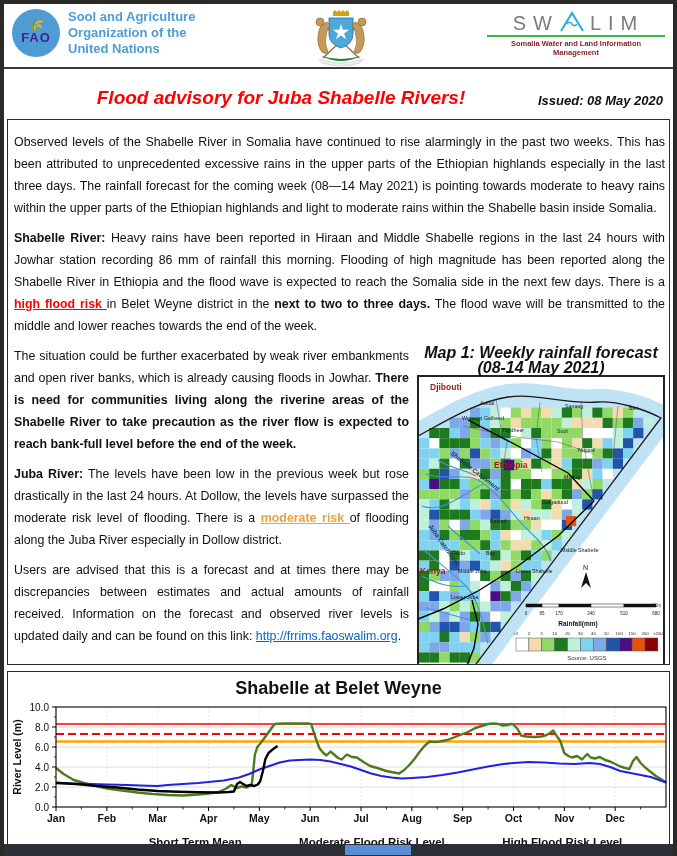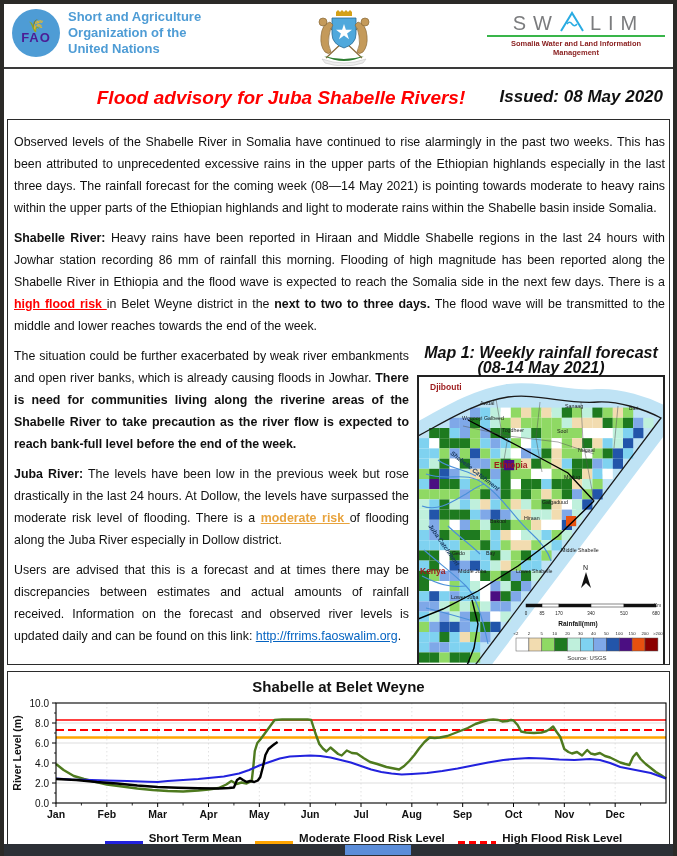--- a/index.html
+++ b/index.html
@@ -15,56 +15,56 @@
   .fao-name{color:#4E9CD5;font-weight:bold;font-size:13px;line-height:1.22;}
   .emblem{margin-top:1px;}
   .swalim{width:178px;text-align:center;margin-top:2px;}
   .swalim-word{display:flex;align-items:flex-end;justify-content:center;gap:5px;color:#7B7C7E;font-size:20px;font-weight:500;letter-spacing:2px;line-height:20px;}
   .swalim-bar{height:2px;background:#39B54A;margin:2px 0 2px 0;}
   .swalim-sub{font-size:7.5px;font-weight:bold;color:#8B2222;line-height:1.25;}
   .header-rule{height:2px;background:#3a3a3a;margin:0 0 0 0;}
   
   .title-band{display:flex;align-items:flex-start;padding:12px 10px 6px 10px;height:32px;}
   .advisory-title{flex:1;text-align:center;color:#FF0000;font-size:19px;font-weight:bold;font-style:italic;margin:6px 0 0 60px;}
-  .issued{width:175px;text-align:right;font-size:17px;font-weight:bold;font-style:italic;color:#111;margin-top:6px;}
+  .issued{width:175px;text-align:right;font-size:13px;font-weight:bold;font-style:italic;color:#111;margin-top:12px;}
   
   .body-box{margin:0 3px 0 3px;border:1px solid #2b2b2b;height:546px;box-sizing:border-box;
             padding:3px 4px 0 6px;font-size:12.4px;line-height:22px;text-align:justify;overflow:hidden;}
   .body-box p{margin:8px 0 8px 0;}
   .body-box p.cont{margin-top:0;}
   .b{font-weight:bold;}
   .red-u{color:#FF0000;text-decoration:underline;font-weight:bold;}
   .orange-u{color:#E8A33D;text-decoration:underline;font-weight:bold;}
   .link{color:#0563C1;text-decoration:underline;}
   .map-float{float:right;width:248px;margin:0 0 4px 8px;}
   .map-caption{font-size:16px;font-weight:bold;font-style:italic;text-align:center;line-height:15px;}
   .map-frame{border:1px solid #222;background:#fdba74;}
   
   .chart-box{margin:6px 3px 0 3px;border:1px solid #2b2b2b;box-sizing:border-box;height:176px;padding-top:4px;background:#fff;}
-  .chart-title{text-align:center;font-weight:bold;font-size:15px;margin:2px 0 2px 0;}
+  .chart-title{text-align:center;font-weight:bold;font-size:18px;margin:2px 0 2px 0;}
   .chart-legend{display:flex;justify-content:space-around;align-items:center;padding:0 40px 0 90px;margin-top:1px;}
   .legend-item{display:flex;align-items:flex-end;gap:6px;font-size:11.5px;font-weight:bold;}
   .swatch{width:38px;height:3px;}
   
   .footer-bar{position:absolute;left:0;right:0;bottom:0;height:12px;background:#2c3036;}
   .footer-blue{position:absolute;left:341px;width:66px;top:1px;height:10px;background:#5b8dd9;}
 </style>
 </head>
 <body>
 
 <div class="page">
 
   <div class="header">
     <div class="fao-block">
       <div class="fao-circle">
         <div class="fao-wheat">🌾</div>
         <div class="fao-txt">FAO</div>
       </div>
       <div class="fao-name">
-        <div>Short and Agriculture</div>
+        <div>Sool and Agriculture</div>
         <div>Organization of the</div>
         <div>United Nations</div>
       </div>
     </div>
 
     <div class="emblem">
       <svg width="96" height="56" viewBox="0 0 96 56">
 
         <rect x="40" y="2" width="16" height="4" fill="#D4A017"></rect>
         <path d="M40,2 l2,-2 l2,2 l2,-2 l2,2 l2,-2 l2,2 l2,-2 l2,2 z" fill="#D4A017"></path>

